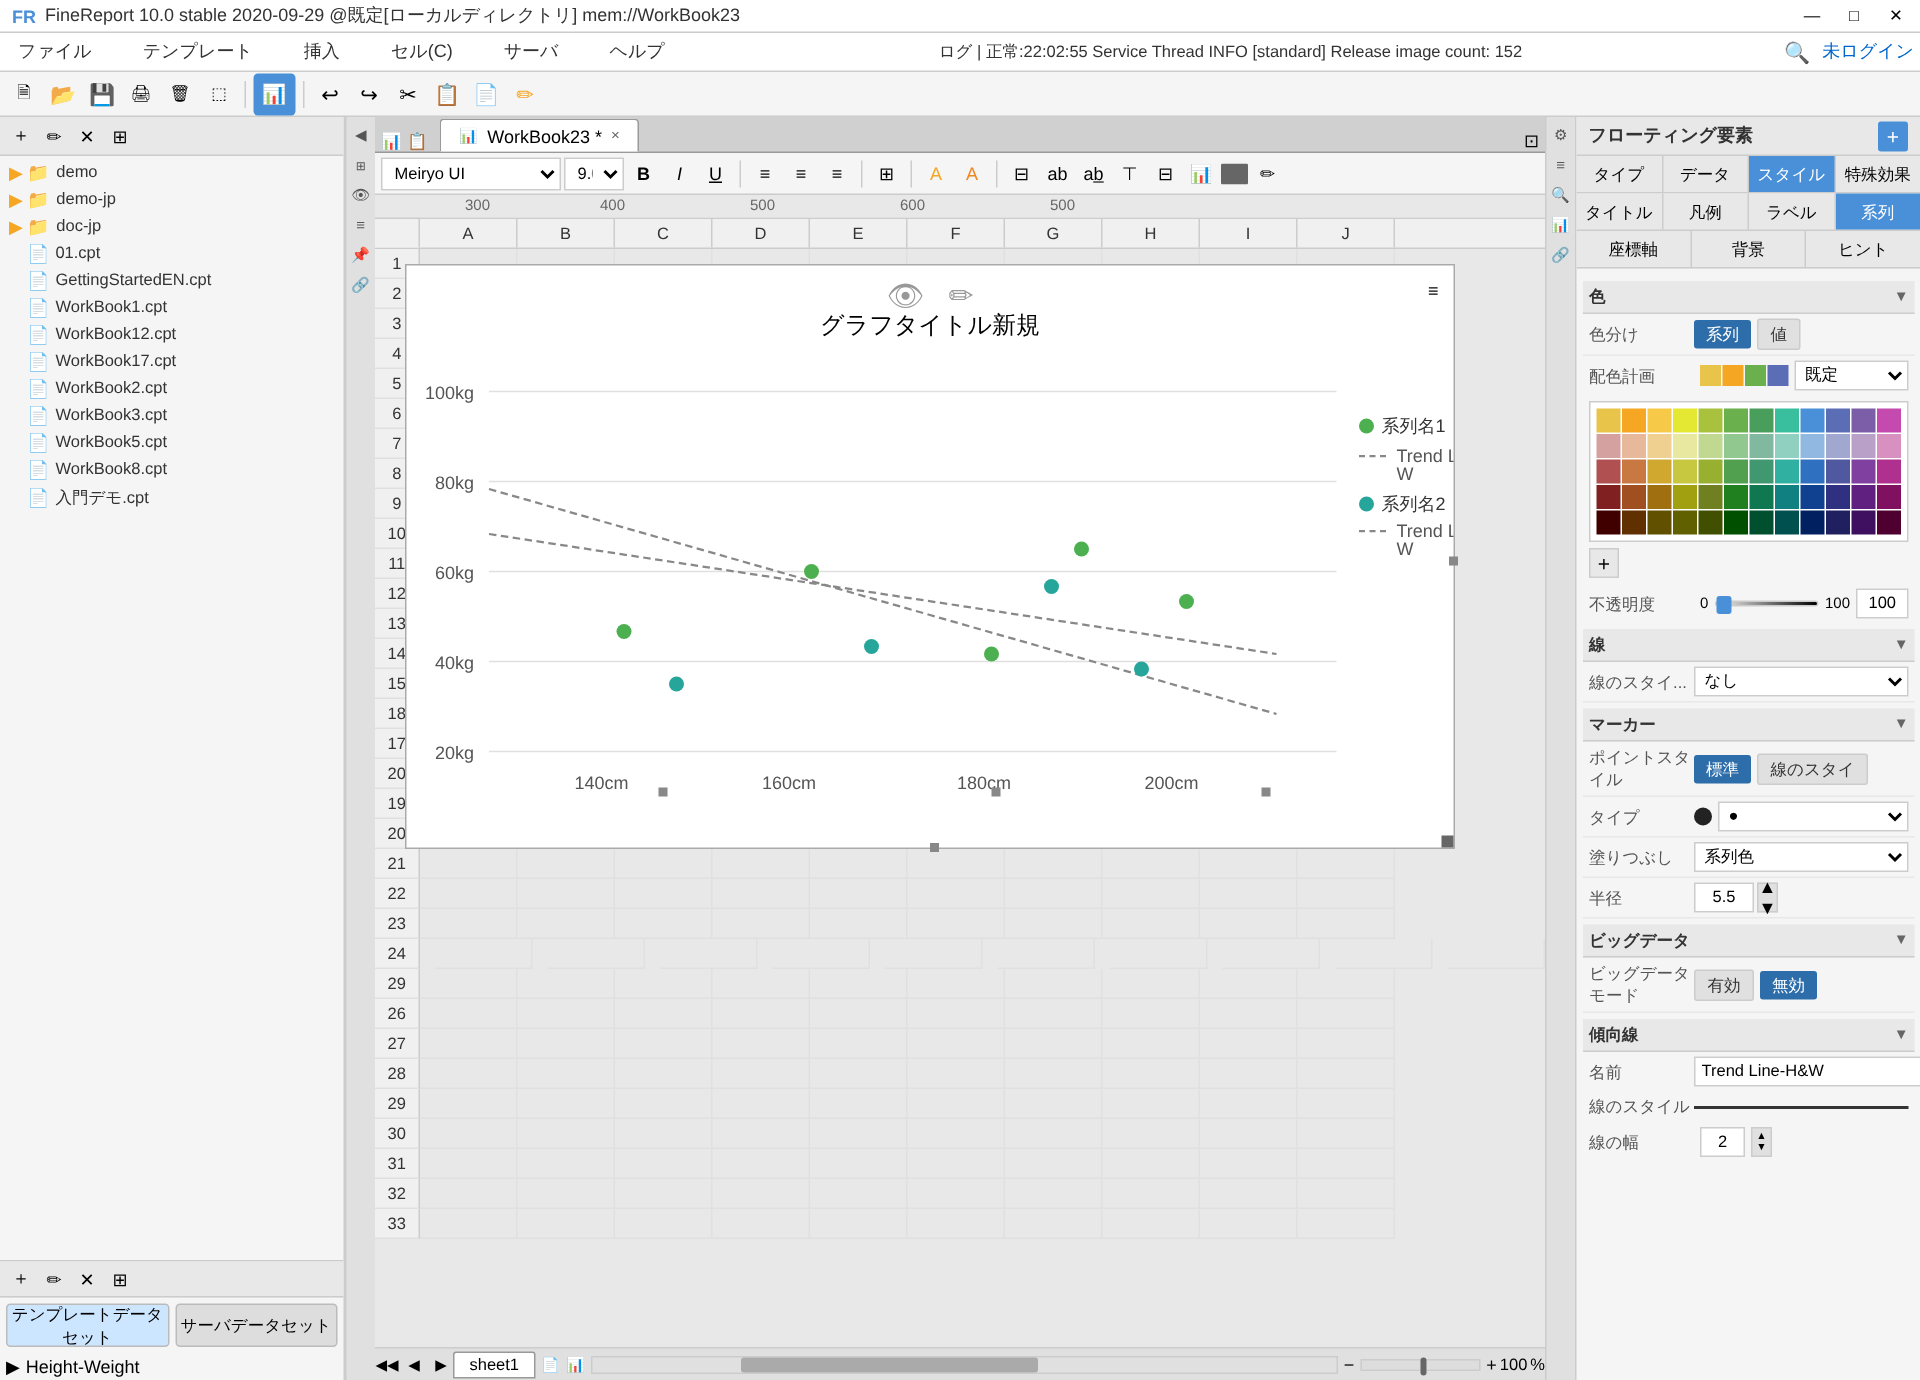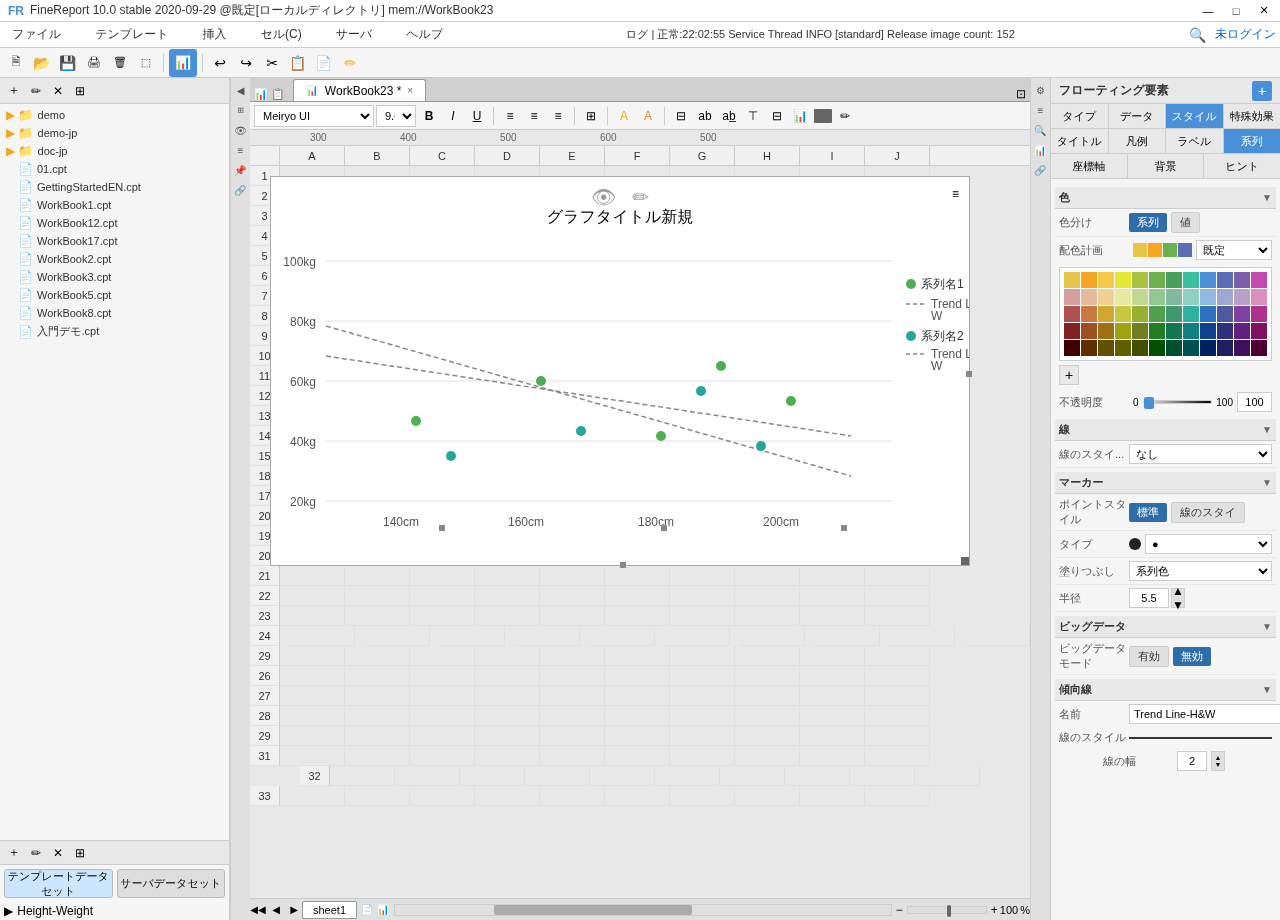--- a/index.html
+++ b/index.html
@@ -232,21 +232,21 @@
     .color-scheme-row { display: flex; align-items: center; padding: 3px 4px; gap: 4px; }
     .color-squares { display: flex; gap: 1px; }
     .cs-square { width: 14px; height: 14px; }
     .spinner-input { display: flex; align-items: center; gap: 2px; }
     .spinner-val { width: 40px; height: 20px; border: 1px solid #ccc; font-size: 11px; background: #fff; padding: 1px 4px; text-align: center; }
     .spinner-btn { width: 14px; height: 20px; background: #e0e0e0; border: 1px solid #ccc; cursor: pointer; display: flex; align-items: center; justify-content: center; font-size: 9px; flex-direction: column; }
     .name-row { display: flex; align-items: center; padding: 3px 4px; }
     .trend-line-input { flex: 1; height: 20px; border: 1px solid #ccc; font-size: 11px; background: #fff; padding: 1px 4px; }
     .line-style-row { display: flex; align-items: center; padding: 3px 4px; }
     .line-preview { flex: 1; height: 2px; background: #333; }
-    .line-width-row { display: flex; align-items: center; padding: 3px 4px; gap: 4px; margin-left: 44px; }
+    .line-width-row { display: flex; align-items: center; padding: 3px 4px; gap: 4px; }
     .line-width-val { width: 30px; height: 20px; border: 1px solid #ccc; font-size: 11px; background: #fff; padding: 1px 4px; text-align: center; }
     
     .side-icons {
       width: 20px; background: #e0e0e0; border-left: 1px solid #ccc;
       display: flex; flex-direction: column; align-items: center; padding: 4px 0; gap: 4px;
     }
     .side-icon { width: 16px; height: 16px; display: flex; align-items: center; justify-content: center; cursor: pointer; font-size: 10px; color: #555; }
     
     .right-icons {
       width: 20px; background: #e0e0e0; border-left: 1px solid #ccc;
@@ -914,33 +914,46 @@
                   <div class="grid-cell" style="width: 65px;"></div>
                   <div class="grid-cell" style="width: 65px;"></div>
                   <div class="grid-cell" style="width: 65px;"></div>
                   <div class="grid-cell" style="width: 65px;"></div>
                   <div class="grid-cell" style="width: 65px;"></div>
                   <div class="grid-cell" style="width: 65px;"></div>
                   <div class="grid-cell" style="width: 65px;"></div>
                   <div class="grid-cell" style="width: 65px;"></div>
                 </div>
                 <div style="display: flex; height: 20px;">
+                  <div class="row-num">30</div>
+                  <div class="grid-cell" style="width: 65px;"></div>
+                  <div class="grid-cell" style="width: 65px;"></div>
+                  <div class="grid-cell" style="width: 65px;"></div>
+                  <div class="grid-cell" style="width: 65px;"></div>
+                  <div class="grid-cell" style="width: 65px;"></div>
+                  <div class="grid-cell" style="width: 65px;"></div>
+                  <div class="grid-cell" style="width: 65px;"></div>
+                  <div class="grid-cell" style="width: 65px;"></div>
+                  <div class="grid-cell" style="width: 65px;"></div>
+                  <div class="grid-cell" style="width: 65px;"></div>
+                </div>
+                <div style="display: flex; height: 20px;">
                   <div class="row-num">31</div>
                   <div class="grid-cell" style="width: 65px;"></div>
                   <div class="grid-cell" style="width: 65px;"></div>
                   <div class="grid-cell" style="width: 65px;"></div>
                   <div class="grid-cell" style="width: 65px;"></div>
                   <div class="grid-cell" style="width: 65px;"></div>
                   <div class="grid-cell" style="width: 65px;"></div>
                   <div class="grid-cell" style="width: 65px;"></div>
                   <div class="grid-cell" style="width: 65px;"></div>
                   <div class="grid-cell" style="width: 65px;"></div>
                   <div class="grid-cell" style="width: 65px;"></div>
                 </div>
-                <div style="display: flex; height: 20px; justify-content: center;">
+                <div style="display: flex; height: 20px;">
                   <div class="row-num">32</div>
                   <div class="grid-cell" style="width: 65px;"></div>
                   <div class="grid-cell" style="width: 65px;"></div>
                   <div class="grid-cell" style="width: 65px;"></div>
                   <div class="grid-cell" style="width: 65px;"></div>
                   <div class="grid-cell" style="width: 65px;"></div>
                   <div class="grid-cell" style="width: 65px;"></div>
                   <div class="grid-cell" style="width: 65px;"></div>
                   <div class="grid-cell" style="width: 65px;"></div>
                   <div class="grid-cell" style="width: 65px;"></div>

